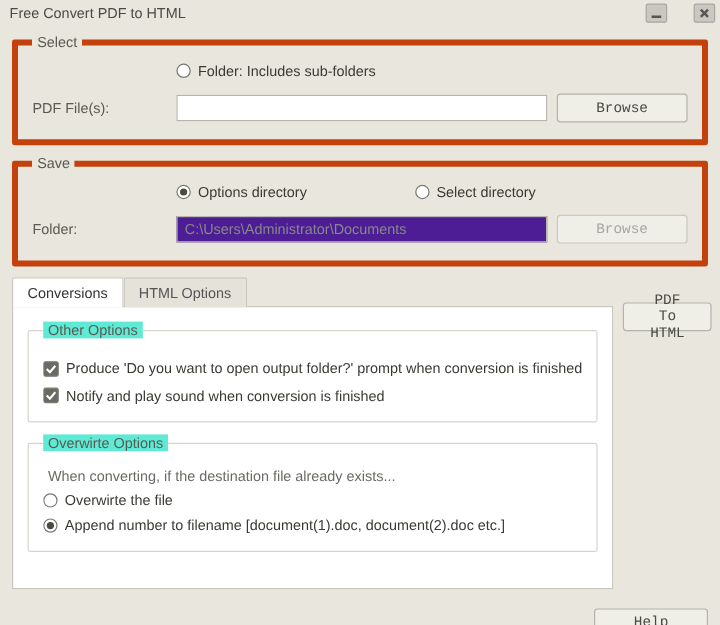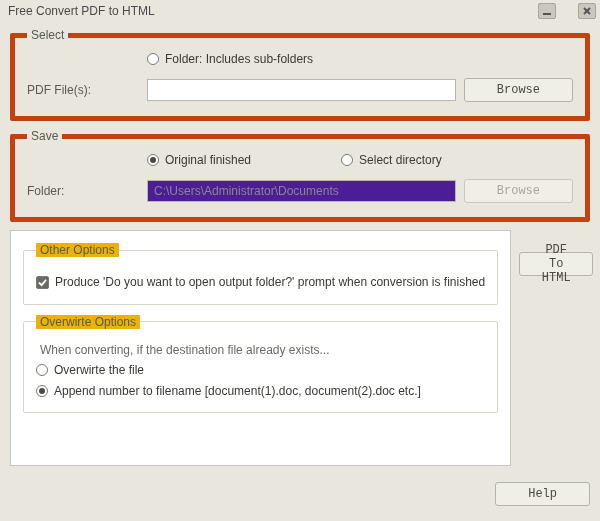--- a/index.html
+++ b/index.html
@@ -33,21 +33,21 @@
 .btn.disabled { color: #a8a6a0; border-color: #cac8bf; cursor: default; }
 
 .tabs-area { display: flex; align-items: flex-start; gap: 8px; }
 .tabs-wrap { flex: 1; }
 .tabstrip { display: flex; align-items: flex-end; position: relative; top: 1px; z-index: 2; }
 .tab { padding: 5px 12px; border: 1px solid #c8c6bd; border-bottom: none; background: #e4e2d9; color: #555; border-top-left-radius: 2px; border-top-right-radius: 2px; margin-right: 0px; cursor: pointer; }
 .tab.active { background: #fff; color: #333; }
 .tabpanel { background: #fff; border: 1px solid #c8c6bd; padding: 12px; min-height: 236px; }
 
 .tabpanel fieldset { background: #fff; border: 1px solid #d6d4cb; padding: 10px 12px 14px 12px; margin-bottom: 10px; }
-.tabpanel fieldset > legend { background: #eab308; color: #5a5a52; }
+.tabpanel fieldset > legend { background: #5eead4; color: #5a5a52; }
 
 .check { display: inline-flex; align-items: center; gap: 6px; color: #3a3a34; cursor: pointer; margin-top: 4px; justify-content: flex-end; }
 .check .c-box { width: 13px; height: 13px; border: 1px solid #7a7a72; border-radius: 2px; background: #6a6a64; display: inline-flex; align-items: center; justify-content: center; }
 .check .c-box svg { width: 9px; height: 9px; }
 .opt-line { margin-top: 4px; white-space: nowrap; overflow: hidden; }
 
 .side-btn { margin-top: 22px; width: 96px; }
 
 .footer { display: flex; justify-content: flex-end; padding: 6px 10px 0 10px; }
 .footer .btn { min-width: 90px; }
@@ -94,51 +94,65 @@
     </div>
   </fieldset>
 
   <fieldset>
     <legend>Save</legend>
     <div class="row first">
       <div class="lbl-col"></div>
       <div class="field-col" style="gap:90px;">
         <span class="radio sel">
           <span class="r-circle"></span>
-          <span class="r-label">Original finished</span>
+          <span class="r-label">Options directory</span>
         </span>
         <span class="radio">
           <span class="r-circle"></span>
           <span class="r-label">Select directory</span>
         </span>
       </div>
     </div>
     <div class="row" style="margin-top:12px;">
       <div class="lbl-col">Folder:</div>
       <div class="field-col">
         <input class="text-input disabled" style="flex: 1 1 0%;" readonly="" value="C:\Users\Administrator\Documents">
         <button class="btn disabled">Browse</button>
       </div>
     </div>
   </fieldset>
 
   <div class="tabs-area">
     <div class="tabs-wrap">
+      <div class="tabstrip">
+        <div class="tab active">Conversions</div>
+        <div class="tab">HTML Options</div>
+      </div>
       <div class="tabpanel">
 
         <fieldset>
           <legend>Other Options</legend>
           <div class="opt-line">
             <span class="check">
               <span class="c-box">
                   <svg viewBox="0 0 10 10">
                     <polyline points="1,5 4,8 9,2" fill="none" stroke="#fff" stroke-width="2"></polyline>
                   </svg>
                 </span>
               <span>Produce 'Do you want to open output folder?' prompt when conversion is finished</span>
+            </span>
+          </div>
+          <div class="opt-line">
+            <span class="check">
+              <span class="c-box">
+                  <svg viewBox="0 0 10 10">
+                    <polyline points="1,5 4,8 9,2" fill="none" stroke="#fff" stroke-width="2"></polyline>
+                  </svg>
+                </span>
+              <span>Notify and play sound when conversion is finished</span>
             </span>
           </div>
         </fieldset>
 
         <fieldset>
           <legend>Overwirte Options</legend>
           <div class="muted" style="margin:4px 0 6px 4px;">When converting, if the destination file already exists...</div>
           <div class="opt-line">
             <span class="radio">
               <span class="r-circle"></span>

